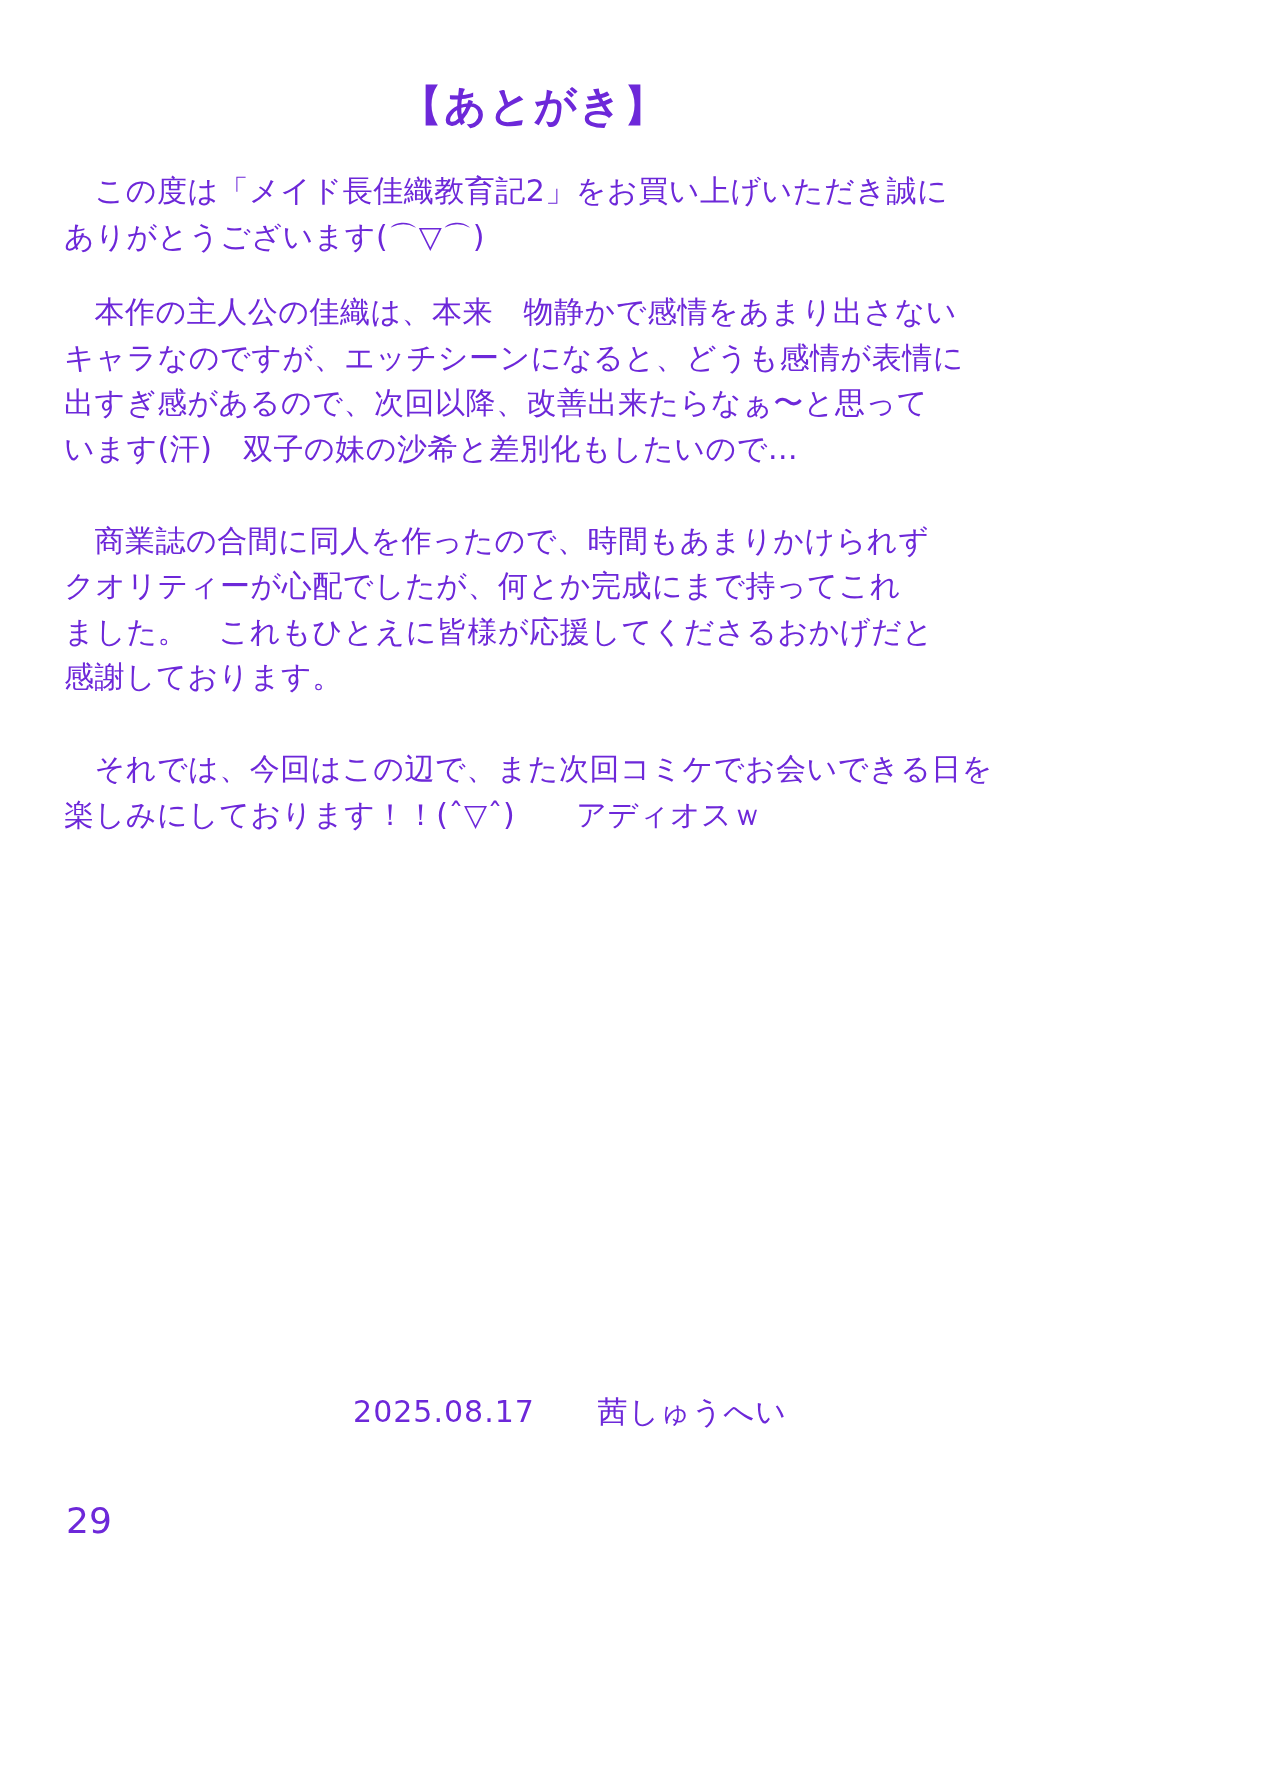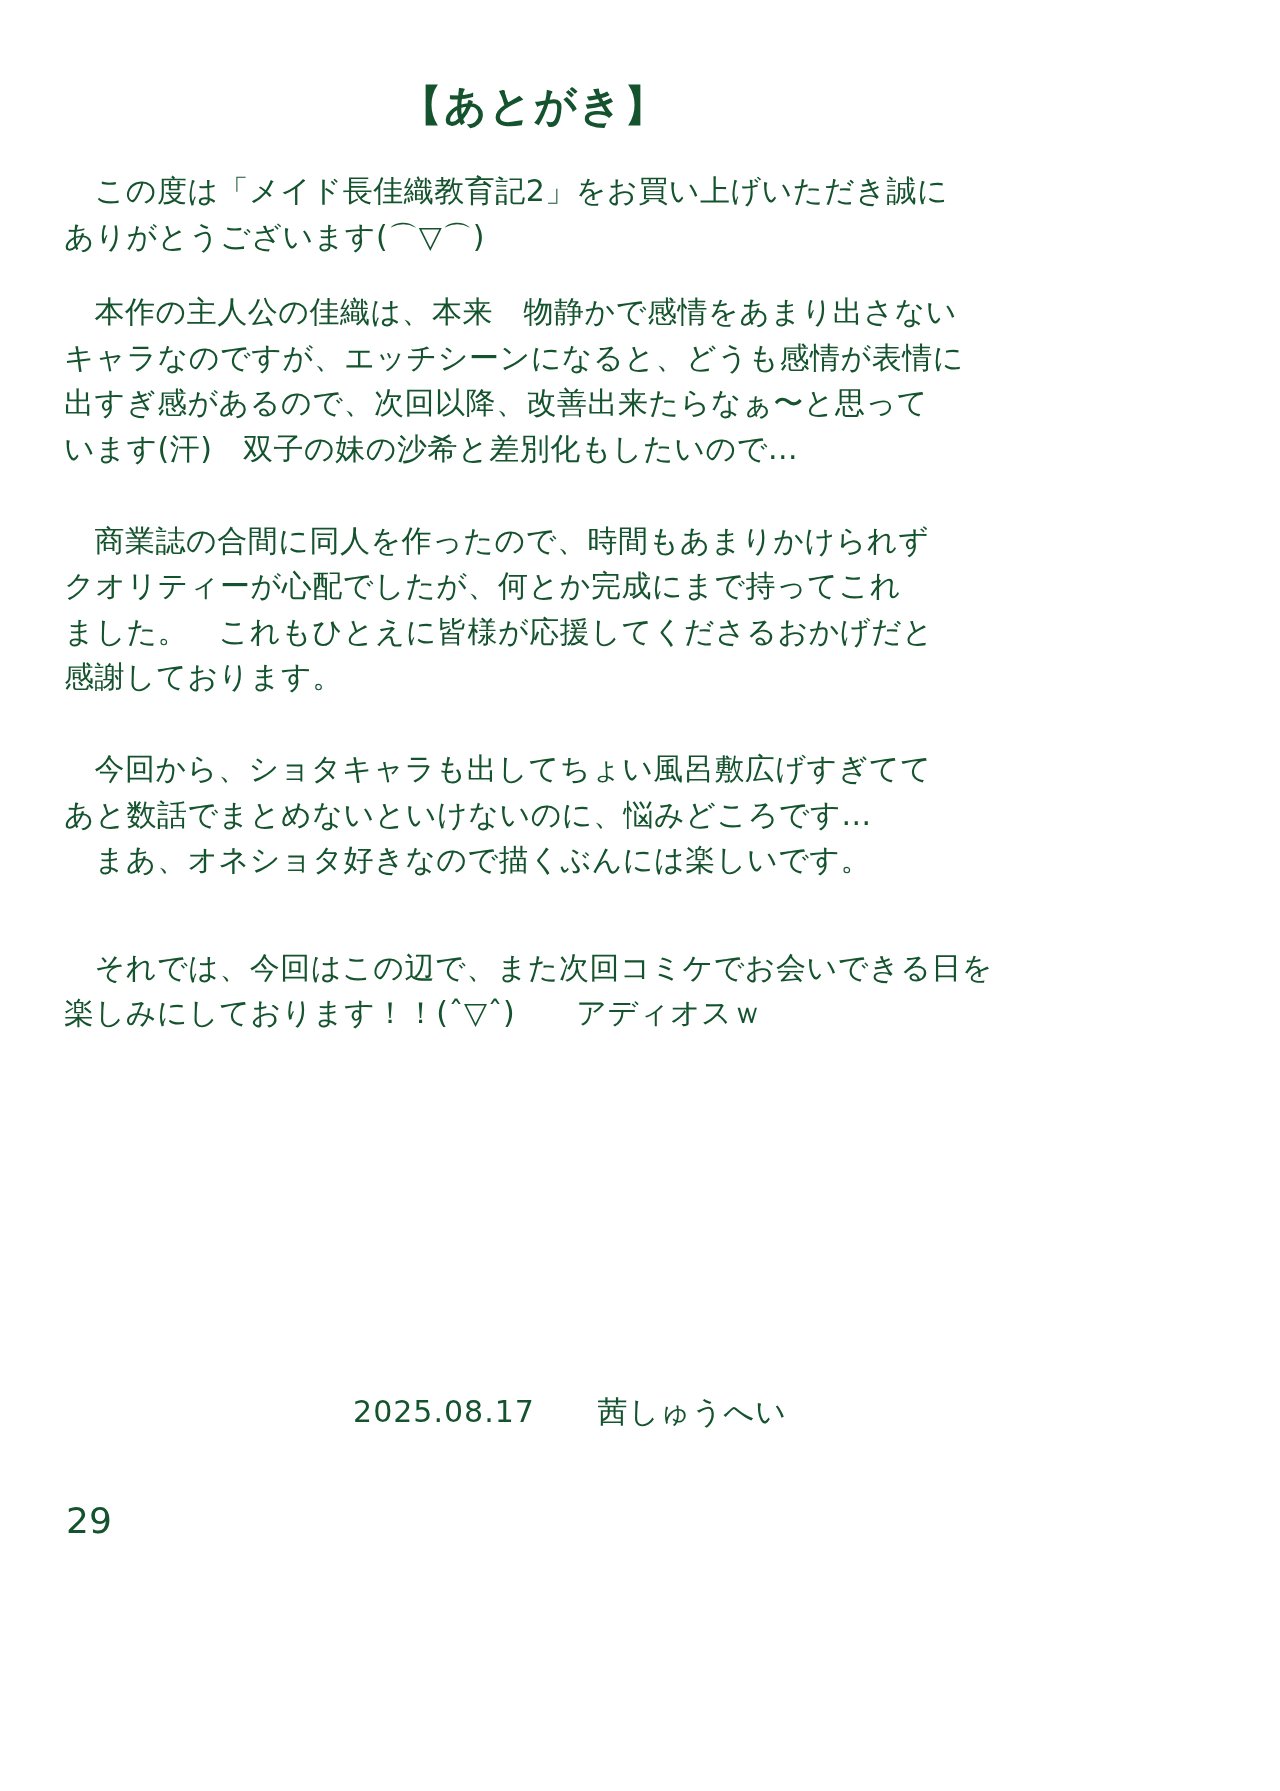--- a/index.html
+++ b/index.html
@@ -5,21 +5,21 @@
   html, body {
     margin: 0;
     padding: 0;
     background: #ffffff;
   }
   .page {
     position: relative;
     width: 1068px;
     height: 1791px;
     background: #ffffff;
-    color: #14532d;
+    color: #6d28d9;
     font-family: "DejaVu Sans", "Liberation Sans", sans-serif;
     overflow: hidden;
   }
   .title {
     text-align: center;
     font-size: 42px;
     font-weight: bold;
     letter-spacing: 2px;
     margin: 0;
     padding-top: 78px;
@@ -76,23 +76,20 @@
     <p class="para">　この度は「メイド長佳織教育記2」をお買い上げいただき誠に
 ありがとうございます(⌒▽⌒)</p>
     <p class="para gap-large">　本作の主人公の佳織は、本来　物静かで感情をあまり出さない
 キャラなのですが、エッチシーンになると、どうも感情が表情に
 出すぎ感があるので、次回以降、改善出来たらなぁ〜と思って
 います(汗)　双子の妹の沙希と差別化もしたいので…</p>
     <p class="para gap-large">　商業誌の合間に同人を作ったので、時間もあまりかけられず
 クオリティーが心配でしたが、何とか完成にまで持ってこれ
 ました。　これもひとえに皆様が応援してくださるおかげだと
 感謝しております。</p>
-    <p class="para gap-xlarge">　今回から、ショタキャラも出してちょい風呂敷広げすぎてて
-あと数話でまとめないといけないのに、悩みどころです…
-　まあ、オネショタ好きなので描くぶんには楽しいです。</p>
     <p class="para">　それでは、今回はこの辺で、また次回コミケでお会いできる日を
 楽しみにしております！！(ˆ▽ˆ)　　アディオスｗ</p>
   </div>
 
   <div class="signature">
     <span class="sig-date">2025.08.17</span>
     <span class="sig-author">茜しゅうへい</span>
   </div>
 
   <div class="page-number">29</div>

